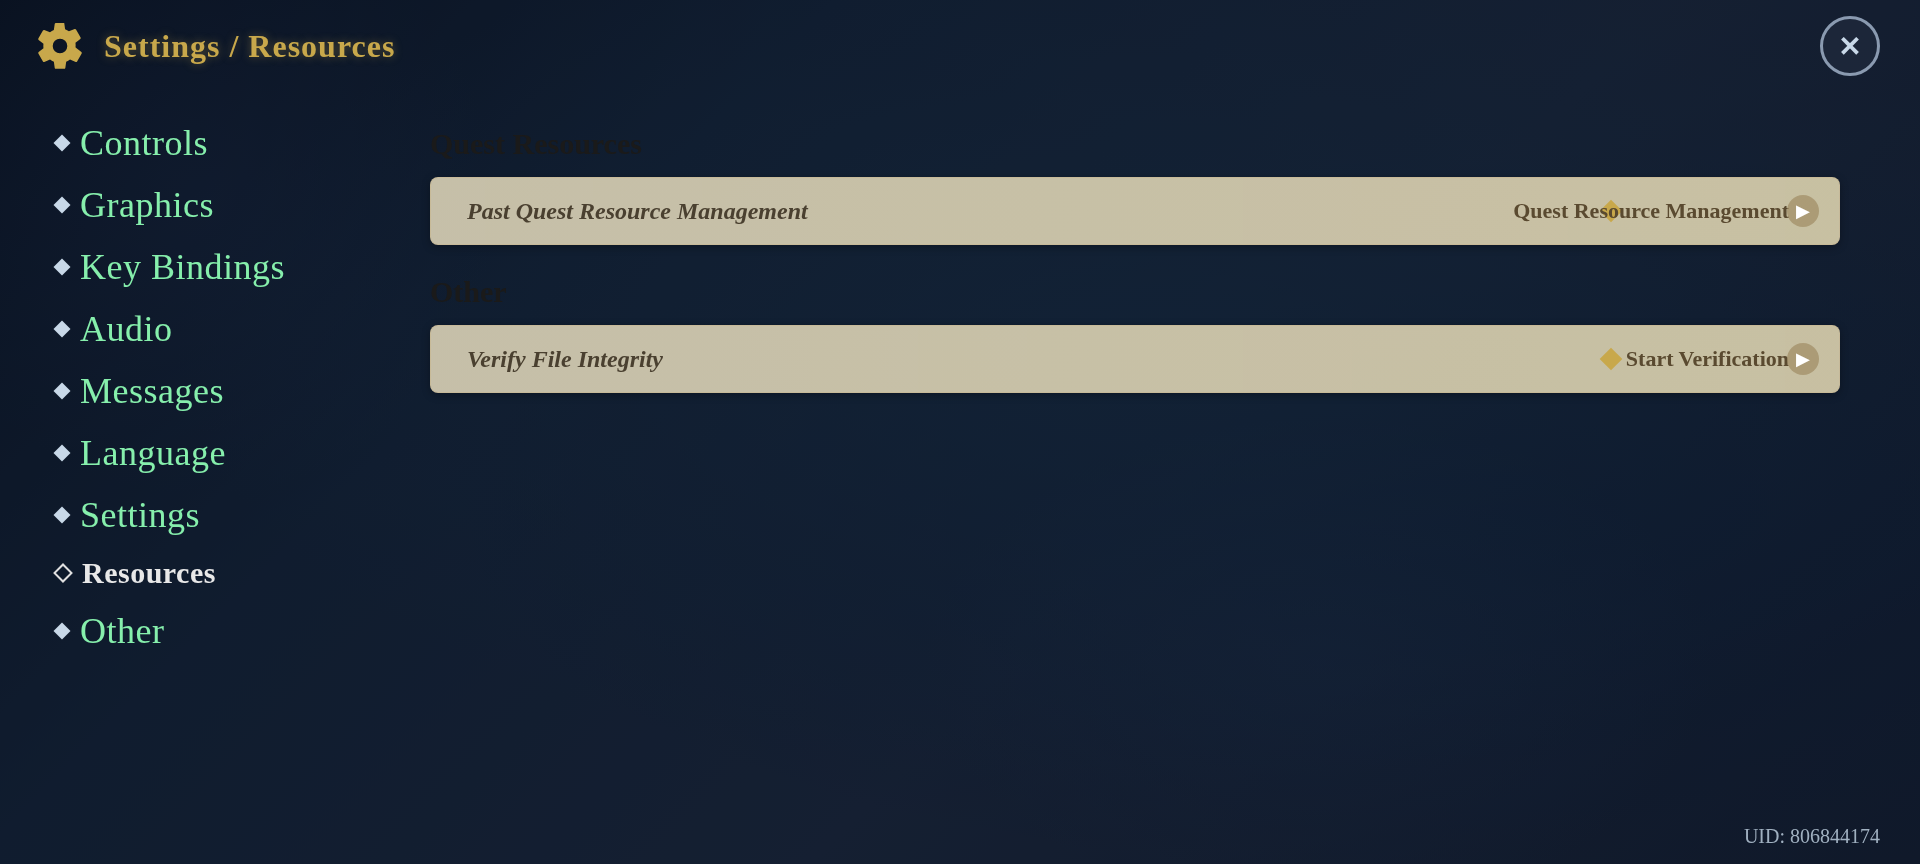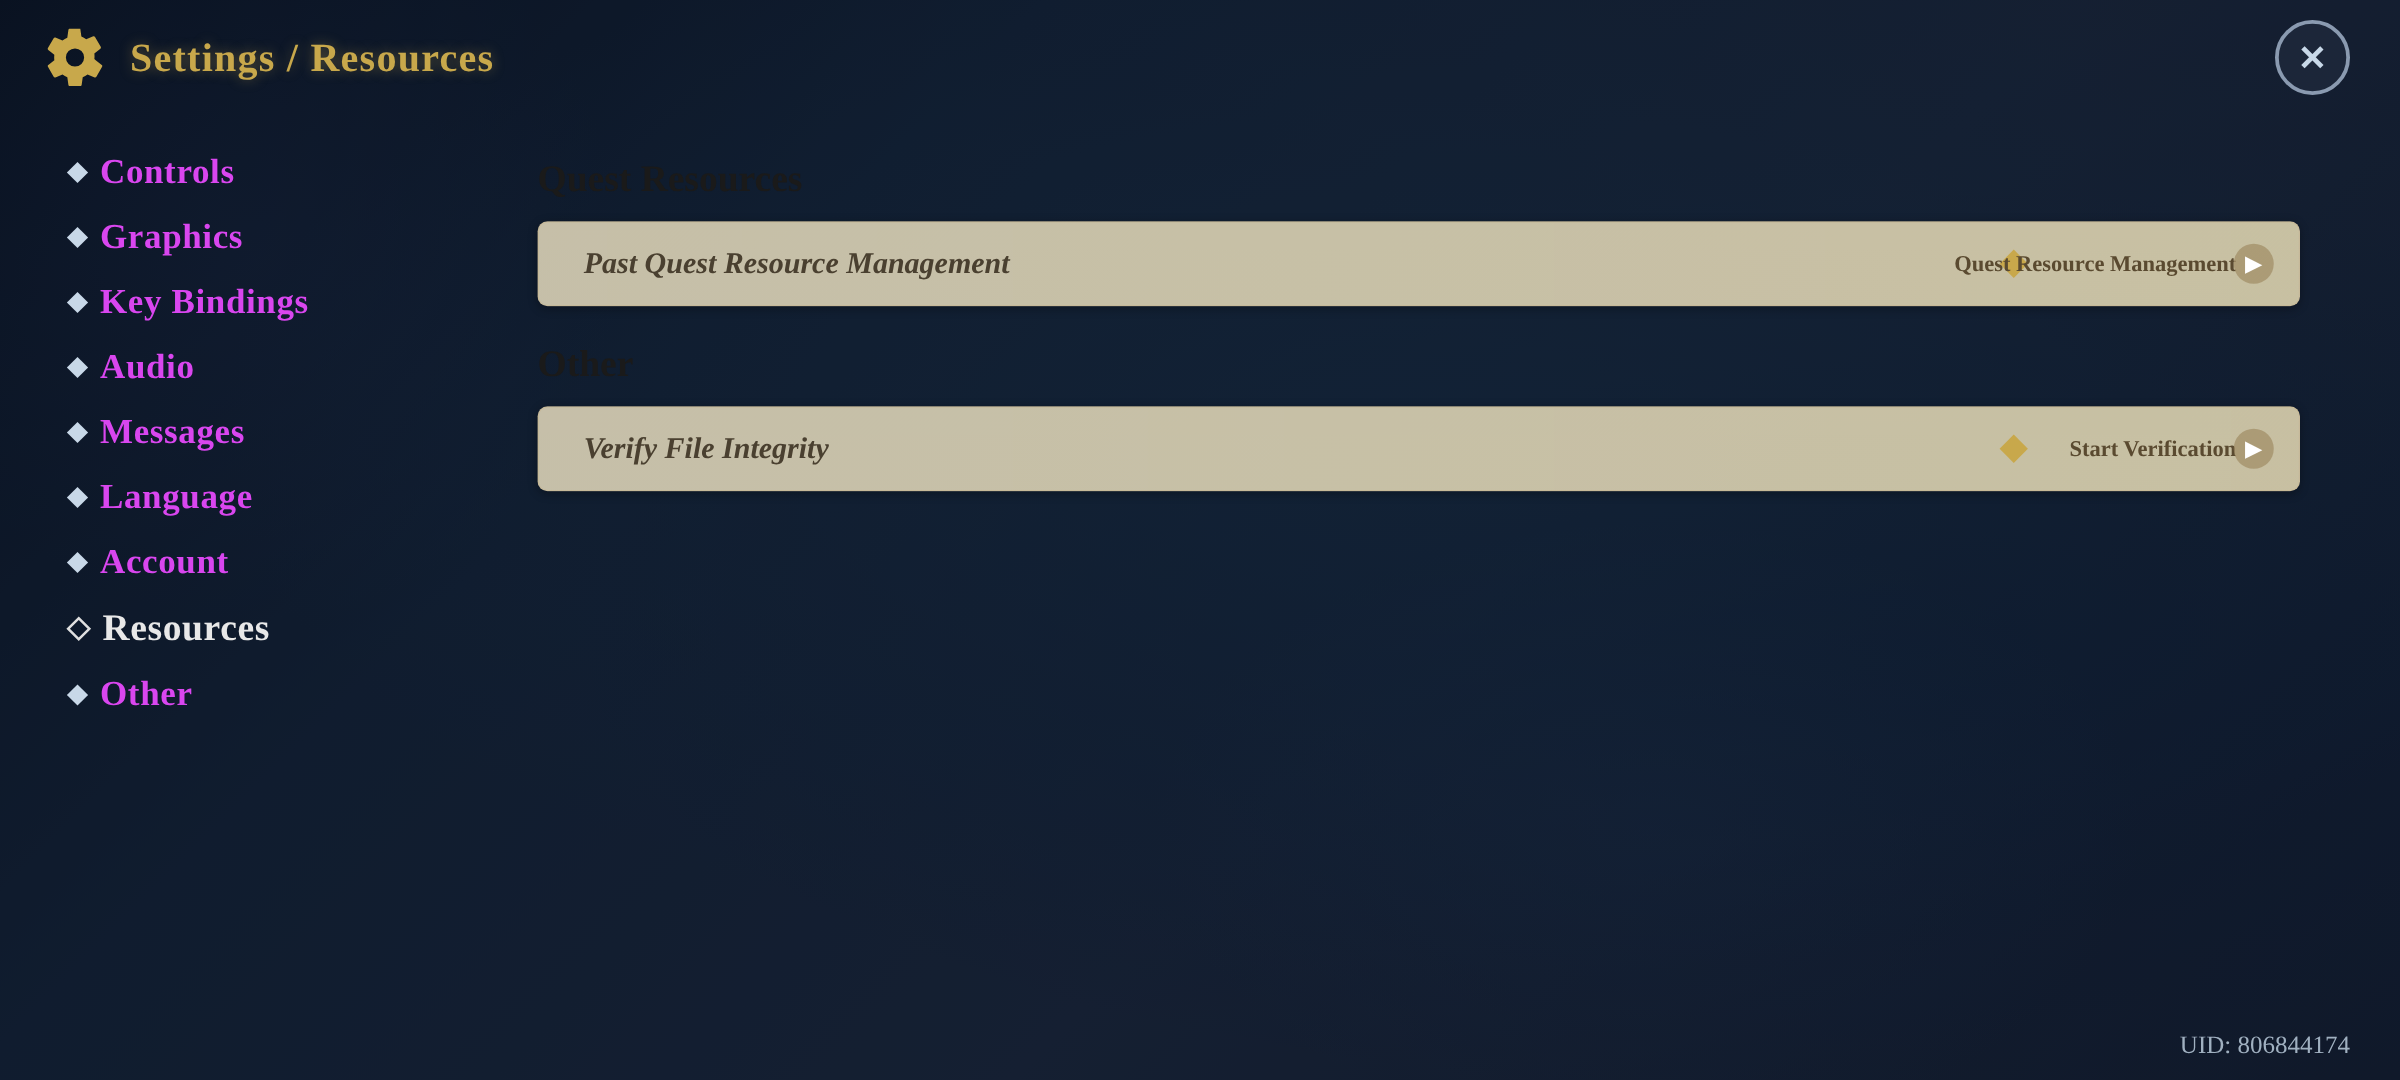--- a/index.html
+++ b/index.html
@@ -135,23 +135,23 @@
       padding-top: 20px;
       flex-shrink: 0;
     }
 
     .nav-item {
       display: flex;
       align-items: center;
       gap: 12px;
       padding: 10px 16px;
       cursor: pointer;
-      color: #d946ef;
-      font-size: 28px;
-      font-weight: bold;
+      color: #86efac;
+      font-size: 36px;
+      font-weight: normal;
       letter-spacing: 0.5px;
       transition: color 0.2s;
     }
 
     .nav-item.active {
       color: #e8e8e8;
       font-weight: bold;
       font-size: 30px;
     }
 
@@ -198,21 +198,21 @@
     .row-label {
       font-size: 24px;
       color: #4a4030;
       font-style: italic;
       font-weight: bold;
     }
 
     .row-action {
       position: absolute;
       right: 50px;
-      font-size: 18px;
+      font-size: 22px;
       color: #5a4a30;
       font-weight: bold;
     }
 
     .row-arrow {
       position: absolute;
       right: 20px;
       width: 32px;
       height: 32px;
       border-radius: 50%;
@@ -304,21 +304,21 @@
         <span>Messages</span>
       </div>
 
       <div class="nav-item">
         <span class="nav-bullet-diamond"></span>
         <span>Language</span>
       </div>
 
       <div class="nav-item">
         <span class="nav-bullet-diamond"></span>
-        <span>Account</span>
+        <span>Settings</span>
       </div>
 
       <div class="nav-item active">
         <span class="nav-bullet-diamond-outline"></span>
         <span>Resources</span>
       </div>
 
       <div class="nav-item">
         <span class="nav-bullet-diamond"></span>
         <span>Other</span>

